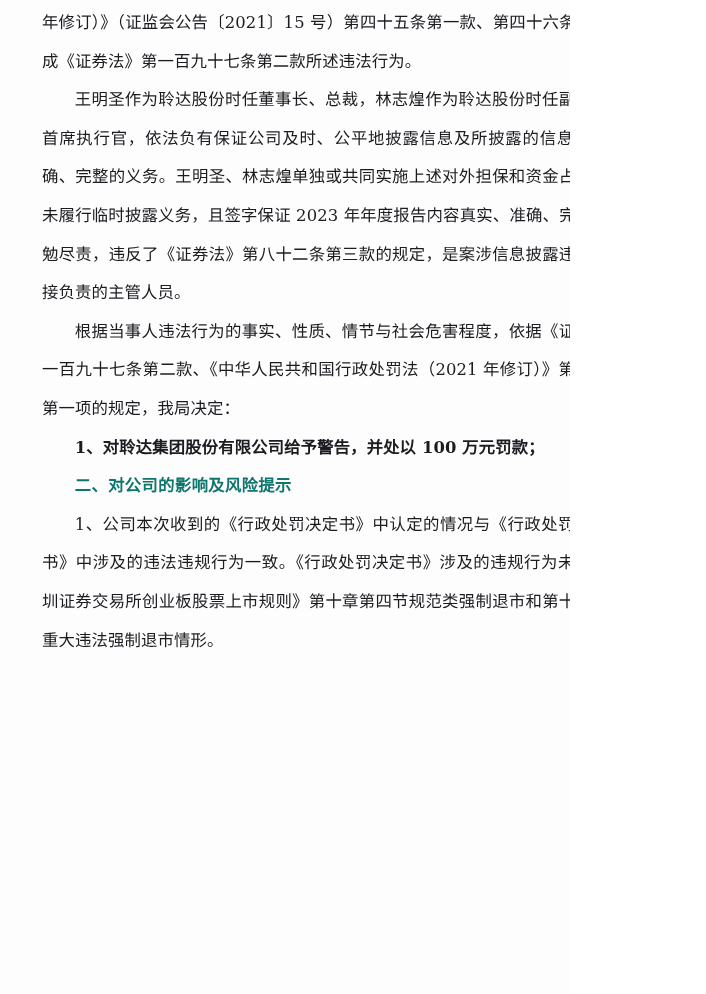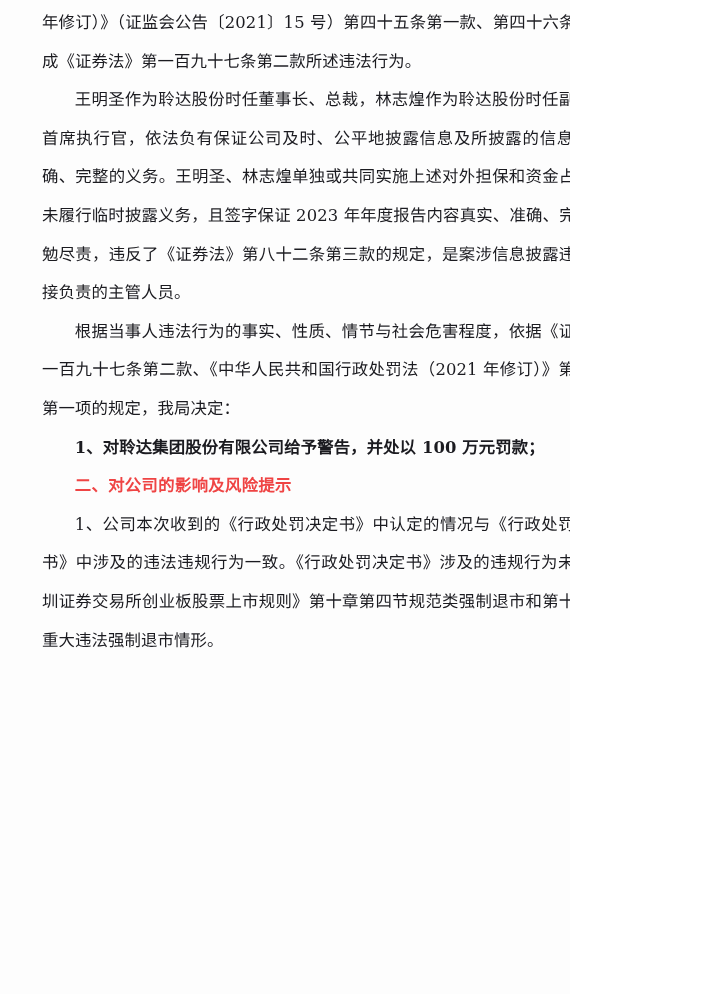--- a/index.html
+++ b/index.html
@@ -53,21 +53,21 @@
   .para.item {
     text-indent: 2em;
     text-align-last: left;
     font-weight: bold;
   }
 
   
   .para.heading {
     text-indent: 2em;
     font-weight: 700;
-    color: #ef4444;
+    color: #0f766e;
     letter-spacing: 0.3px;
   }
 </style>
 </head>
 <body>
 
 <div id="page">
   <div id="doc-body">
 
     <p class="para cont">年修订）》（证监会公告〔2021〕15 号）第四十五条第一款、第四十六条规定，构成《证券法》第一百九十七条第二款所述违法行为。</p>

